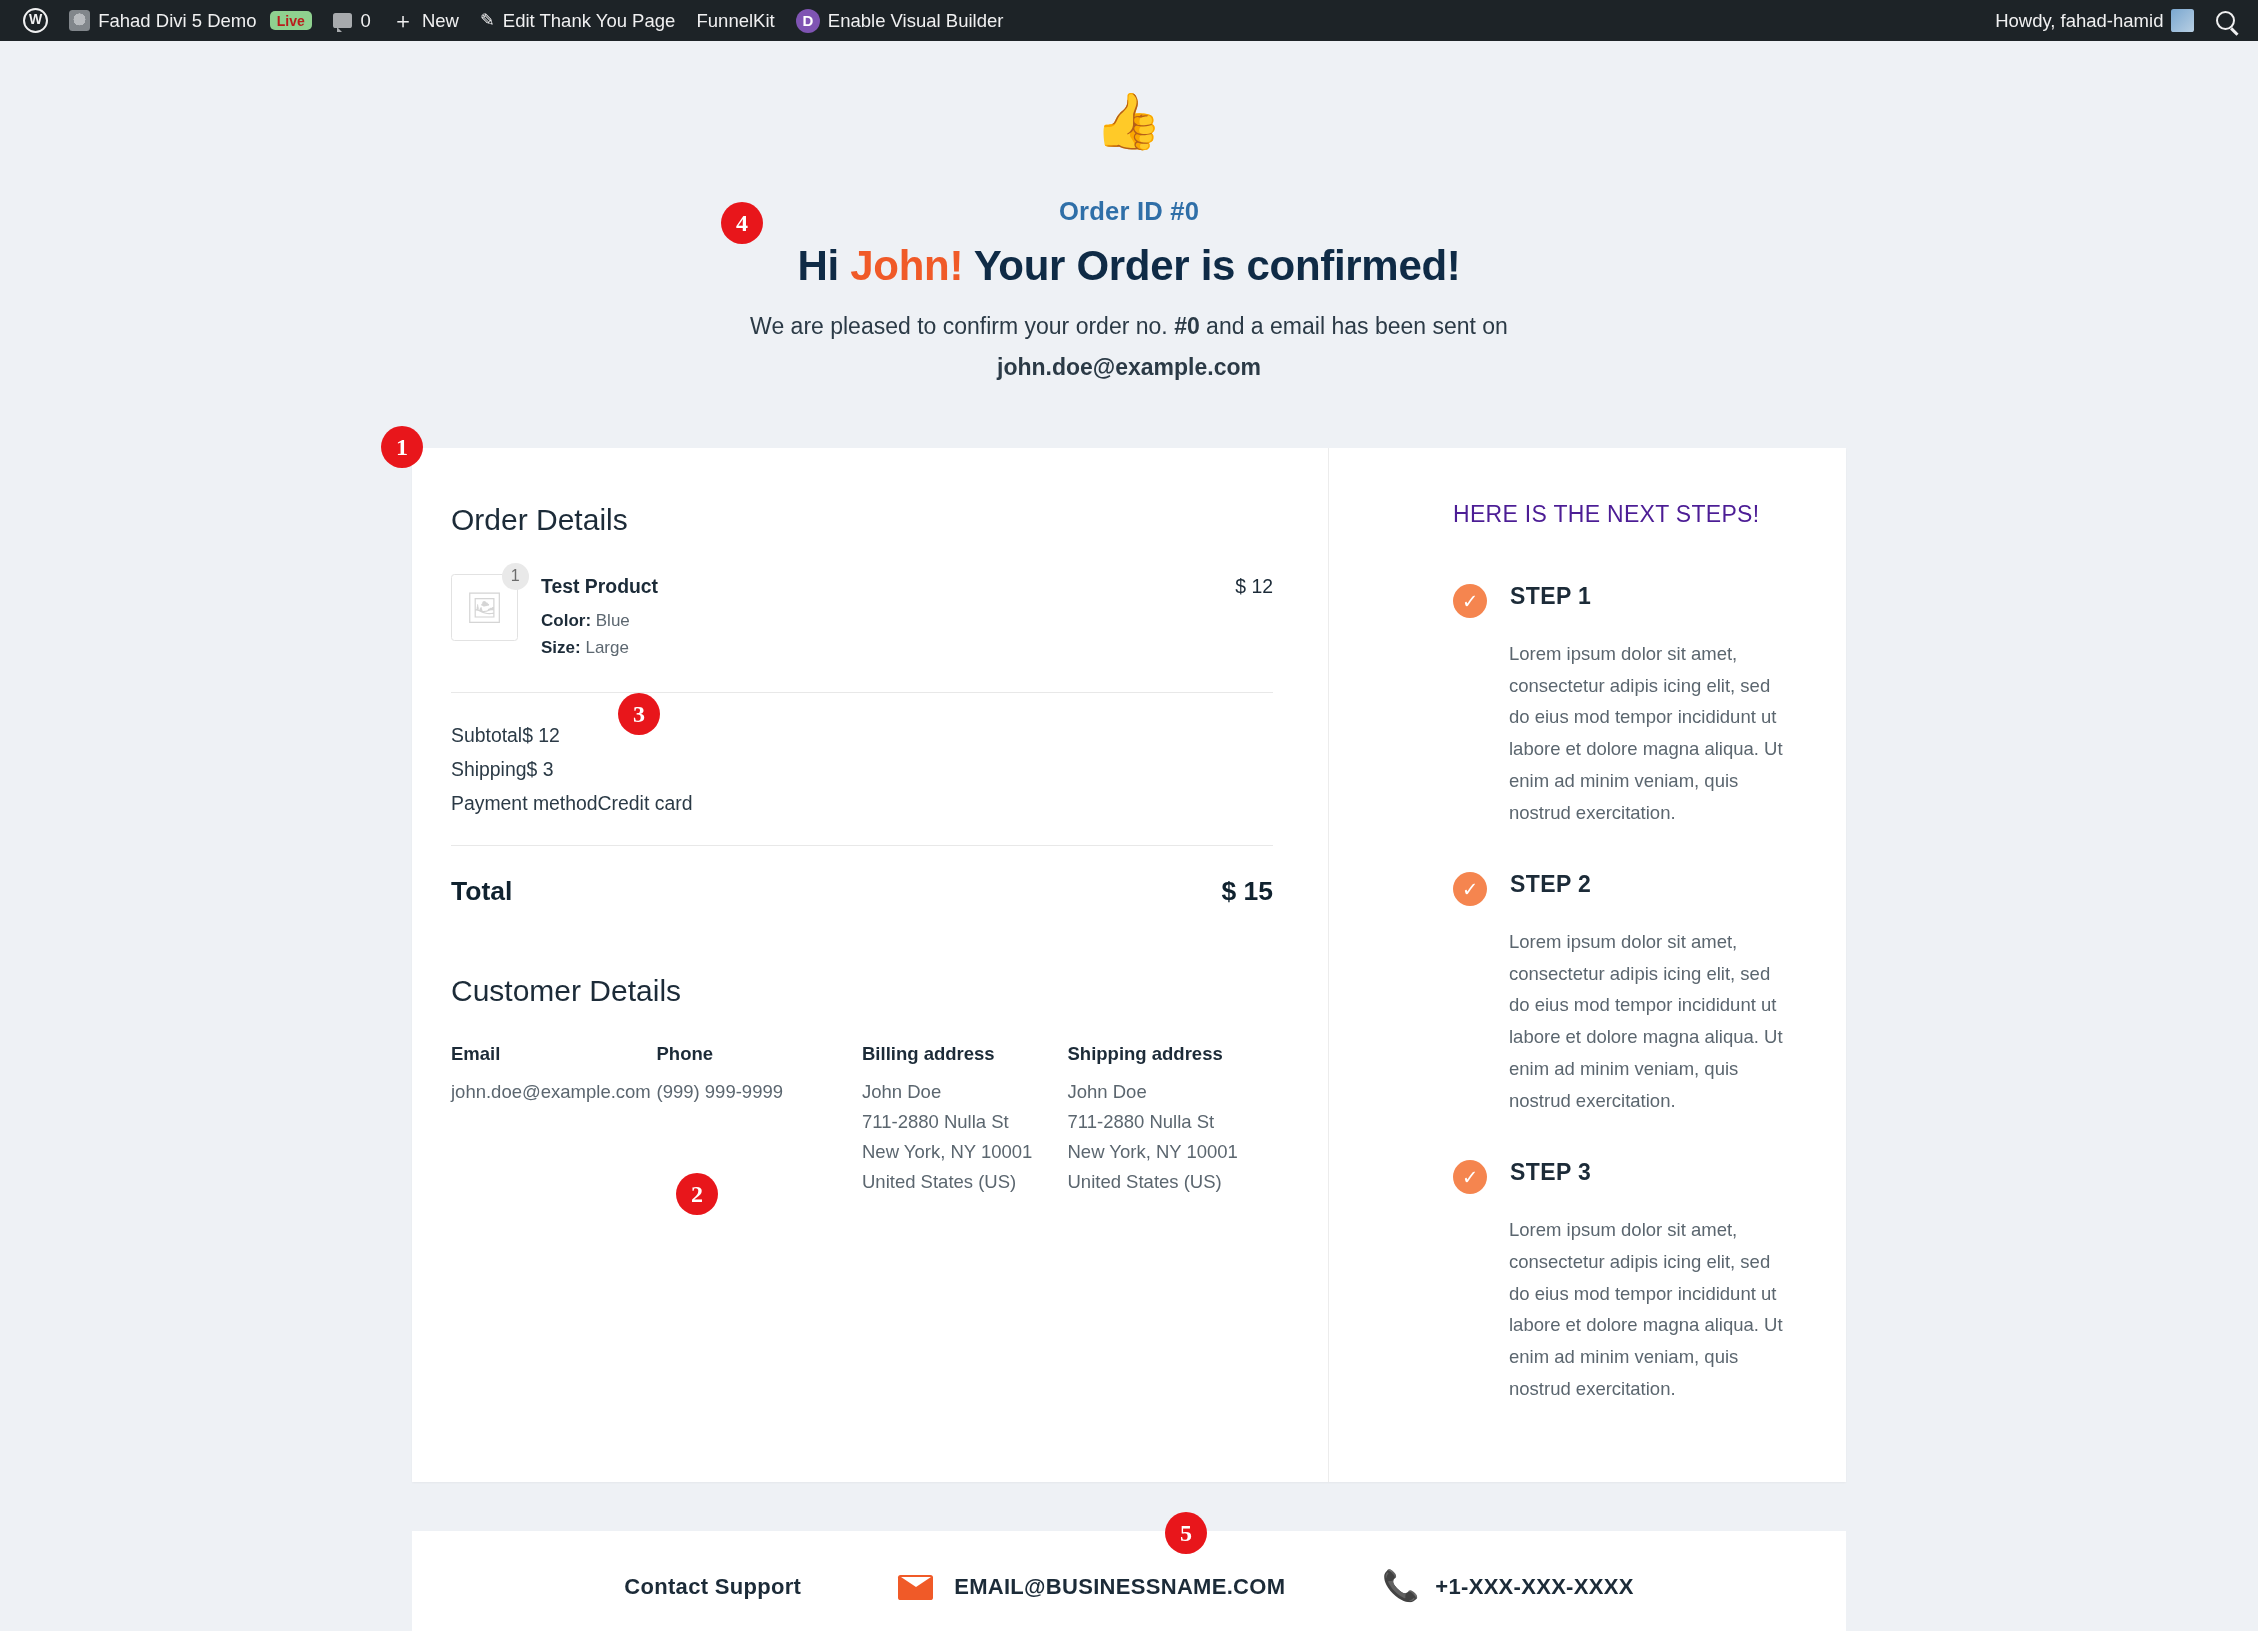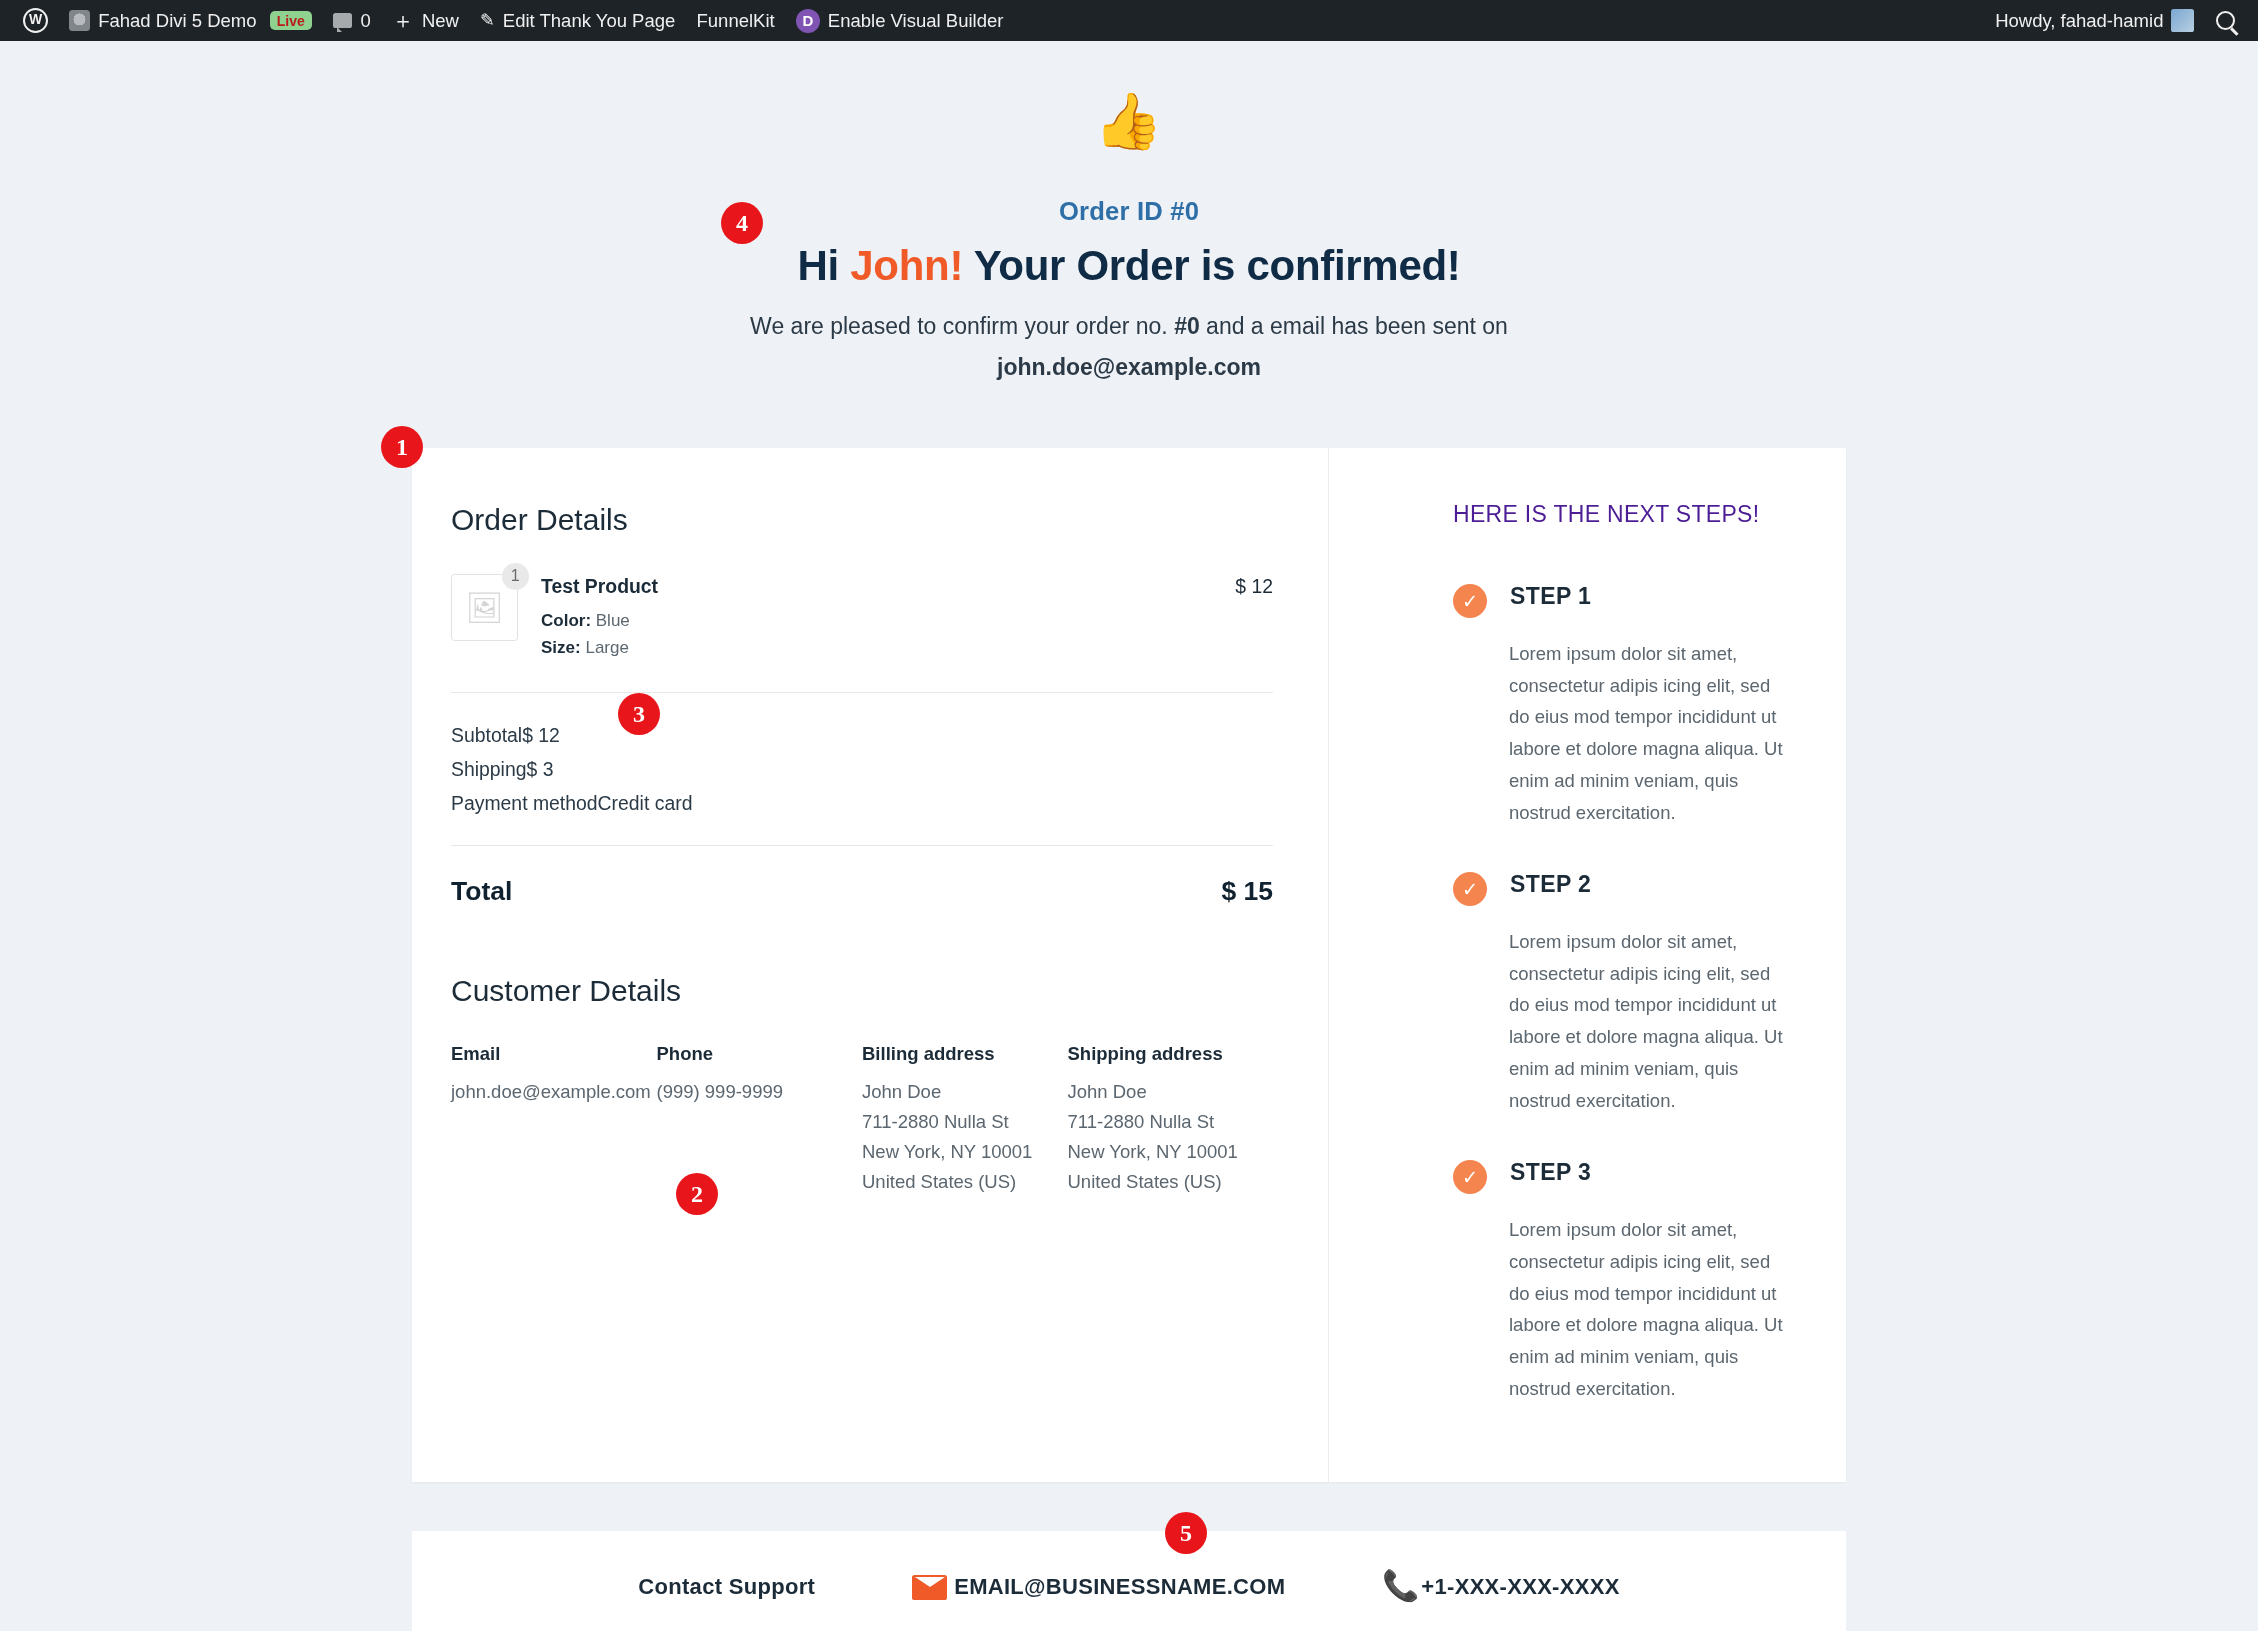--- a/index.html
+++ b/index.html
@@ -241,21 +241,21 @@
     margin: 49px auto 0;
     background: #fff;
     height: 113px;
     display: flex;
     align-items: center;
     justify-content: center;
     gap: 97px;
     position: relative;
   }
   .f-text { font-size: 22px; font-weight: bold; color: #1c2b38; letter-spacing: 0.3px; }
-  .f-item { display: flex; align-items: center; gap: 7px; }
+  .f-item { display: flex; align-items: center; gap: 21px; }
   .env {
     width: 35px; height: 25px; background: #f05a28; border-radius: 2.6px;
     position: relative; flex: none;
   }
   .env::after {
     content: ""; position: absolute; left: 2.6px; top: 2.6px;
     width: 30px; height: 14px;
     border-top: 10.6px solid #fff;
     border-left: 15px solid transparent;
     border-right: 15px solid transparent;

